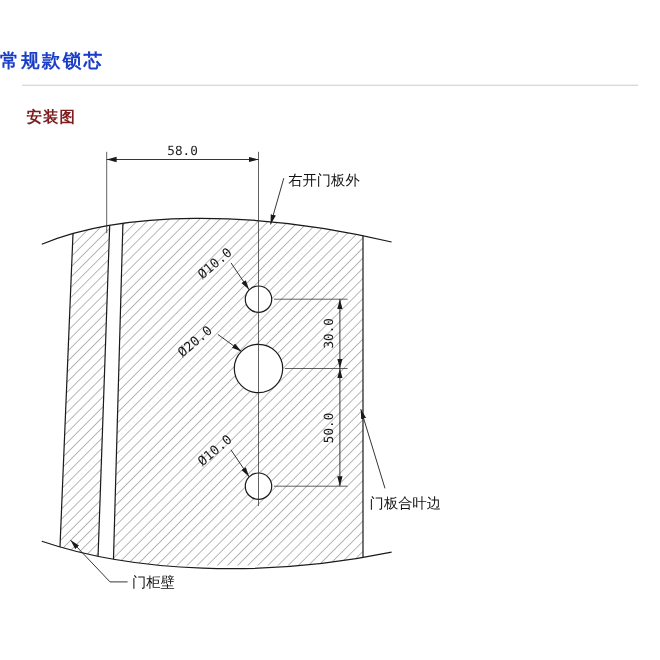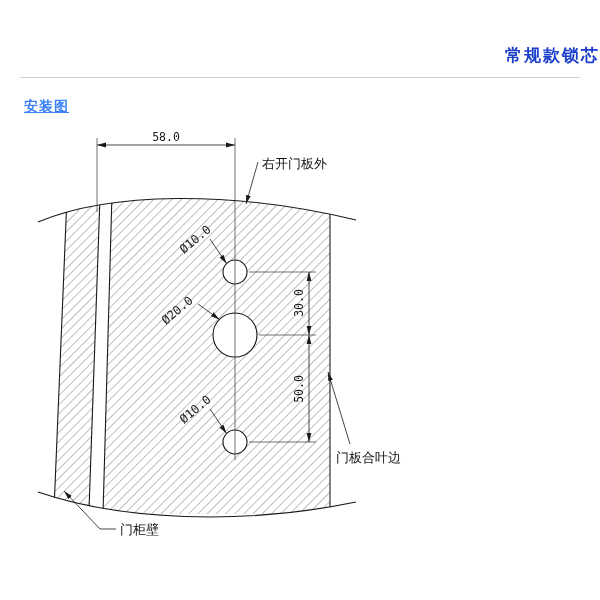--- a/index.html
+++ b/index.html
@@ -2,30 +2,30 @@
 <html><head>
 <meta charset="utf-8">
 <style>
   html,body{
     margin:0; padding:0; width:600px; height:600px;
     background:#ffffff; overflow:hidden;
     font-family:"Liberation Sans", sans-serif;
   }
   .page{ width:600px; height:600px; background:#fff; }
   .title{
-    text-align:right; color:#1b3ec9; font-weight:bold;
+    text-align:left; color:#1b3ec9; font-weight:bold;
     font-size:17px; letter-spacing:2px; padding-top:44px;
   }
   .rule{
     border:none; border-top:1px solid #c9d2de;
     margin:10px 20px 0 20px;
   }
   .section{
-    color:#3b82f6; font-weight:bold; font-size:14px;
-    margin:20px 0 0 24px; letter-spacing:1px;text-decoration:underline;
+    color:#7f1d1d; font-weight:bold; font-size:14px;
+    margin:20px 0 0 24px; letter-spacing:1px;
   }
   svg{ display:block; margin-top:16px; }
   .dimtxt{
     font-family:"DejaVu Sans Mono", monospace;
     font-size:11.5px; fill:#1a1a1a;
   }
   .holetxt{
     font-family:"DejaVu Sans Mono", monospace;
     font-size:12px; fill:#1a1a1a;
   }

